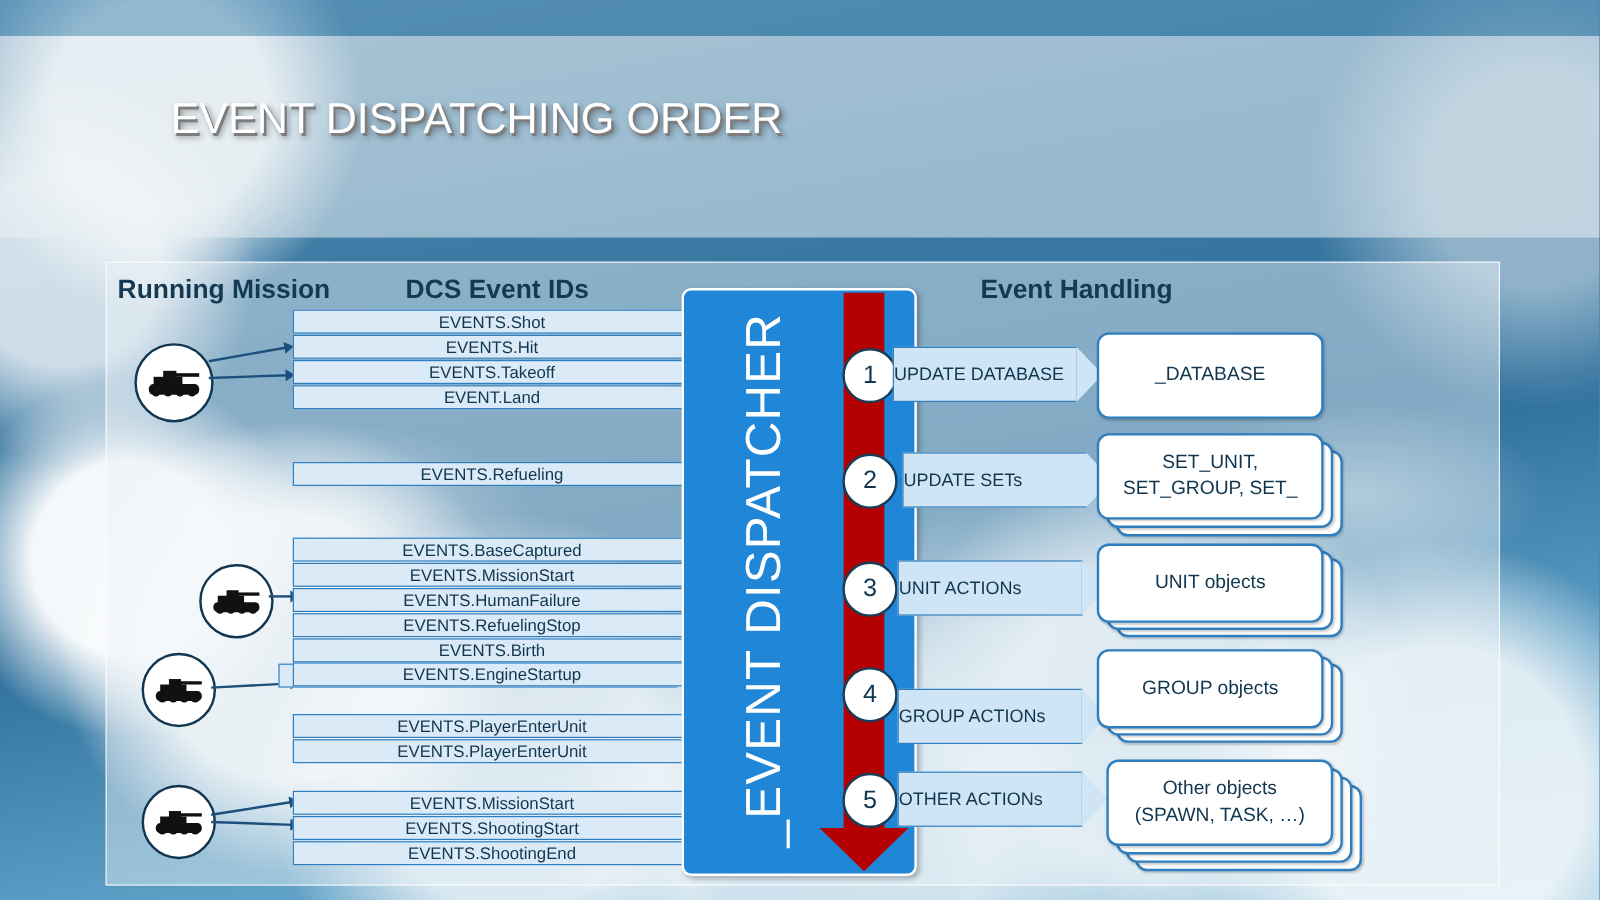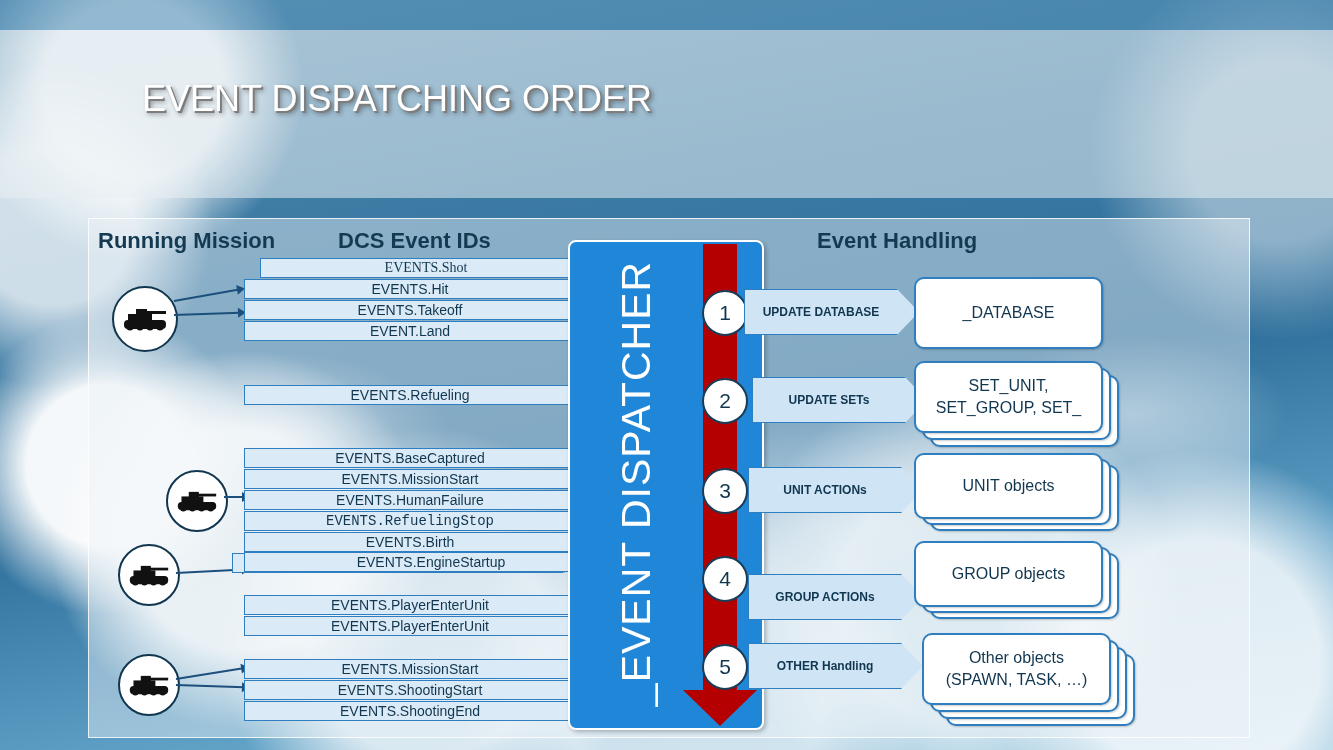--- a/index.html
+++ b/index.html
@@ -104,22 +104,22 @@
     position:absolute;width:42px;height:42px;border-radius:50%;
     background:#ffffff;border:2px solid #1a3d57;
     display:flex;align-items:center;justify-content:center;
     font-size:21px;color:#11364f;font-weight:400;
   }
 
   
   .act{
     position:absolute;height:44px;width:152px;
     background:#cfe4f5;border:1px solid #2f7fc0;
-    display:flex;align-items:center;justify-content:center;
-    font-size:12px;font-weight:bold;color:#11364f;white-space:nowrap;
+    display:flex;align-items:center;
+    font-size:15px;font-weight:normal;color:#11364f;white-space:nowrap;
   }
   .act:after{
     content:"";position:absolute;right:-22px;top:-1px;
     width:0;height:0;border-top:23px solid transparent;border-bottom:23px solid transparent;
     border-left:22px solid #cfe4f5;
   }
   .act:before{
     content:"";position:absolute;right:-24px;top:-1px;
     width:0;height:0;border-top:23px solid transparent;border-bottom:23px solid transparent;
     border-left:23px solid #2f7fc0;z-index:-1;
@@ -217,21 +217,21 @@
   </svg>
 </div>
 
 <div class="conn" style="left:174px;top:300px;width:66px;transform:rotate(-10deg);"></div>
 <div class="conn" style="left:174px;top:314px;width:66px;transform:rotate(-2deg);"></div>
 <div class="conn" style="left:224px;top:496px;width:20px;"></div>
 <div class="conn" style="left:176px;top:572px;width:68px;transform:rotate(-3deg);"></div>
 <div class="conn" style="left:176px;top:678px;width:68px;transform:rotate(-9deg);"></div>
 <div class="conn" style="left:176px;top:684px;width:68px;transform:rotate(2deg);"></div>
 
-<div class="evt" style="left:260px;top:258px;width:330px;font-family:Liberation Serif, serif;">
+<div class="evt" style="left:244px;top:258px;width:330px;">
     <span>EVENTS.Shot</span>
   </div>
 <div class="evt" style="left:244px;top:279px;width:330px;">
     <span>EVENTS.Hit</span>
   </div>
 <div class="evt" style="left:244px;top:300px;width:330px;">
     <span>EVENTS.Takeoff</span>
   </div>
 <div class="evt" style="left:244px;top:321px;width:330px;">
     <span>EVENT.Land</span>
@@ -243,30 +243,30 @@
 
 <div class="evt" style="left:244px;top:448px;width:330px;">
     <span>EVENTS.BaseCaptured</span>
   </div>
 <div class="evt" style="left:244px;top:469px;width:330px;">
     <span>EVENTS.MissionStart</span>
   </div>
 <div class="evt" style="left:244px;top:490px;width:330px;">
     <span>EVENTS.HumanFailure</span>
   </div>
-<div class="evt" style="left:244px;top:511px;width:330px;font-family:Liberation Mono, monospace;">
+<div class="evt" style="left:244px;top:511px;width:330px;">
     <span>EVENTS.RefuelingStop</span>
   </div>
 <div class="evt" style="left:244px;top:532px;width:330px;">
     <span>EVENTS.Birth</span>
   </div>
 <div class="evt" style="left:232px;top:553px;width:330px;">
     <span>EVENTS.HumanFailure</span>
   </div>
-<div class="evt" style="left:244px;top:552px;width:330px;padding-left:21px;">
+<div class="evt" style="left:244px;top:552px;width:330px;">
     <span>EVENTS.EngineStartup</span>
   </div>
 <div class="evt" style="left:244px;top:595px;width:330px;">
     <span>EVENTS.PlayerEnterUnit</span>
   </div>
 <div class="evt" style="left:244px;top:616px;width:330px;">
     <span>EVENTS.PlayerEnterUnit</span>
   </div>
 
 <div class="evt" style="left:244px;top:659px;width:330px;">
@@ -308,21 +308,21 @@
 <div class="act" style="left:752px;top:377px;">
     <span>UPDATE SETs</span>
   </div>
 <div class="act" style="left:748px;top:467px;">
     <span>UNIT ACTIONs</span>
   </div>
 <div class="act" style="left:748px;top:555px;margin-top:19px;">
     <span>GROUP ACTIONs</span>
   </div>
 <div class="act" style="left:748px;top:643px;">
-    <span>OTHER Handling</span>
+    <span>OTHER ACTIONs</span>
   </div>
 
 <div class="resbox" style="left:914px;top:277px;height:68px;">
   <span>_DATABASE</span>
 </div>
 
 <div class="stack-shadow" style="left:930px;top:375px;width:185px;height:68px;"></div>
 <div class="stack-shadow" style="left:922px;top:368px;width:185px;height:68px;"></div>
 <div class="resbox" style="left:914px;top:361px;height:68px;white-space:pre-line;">
   <span>SET_UNIT,

